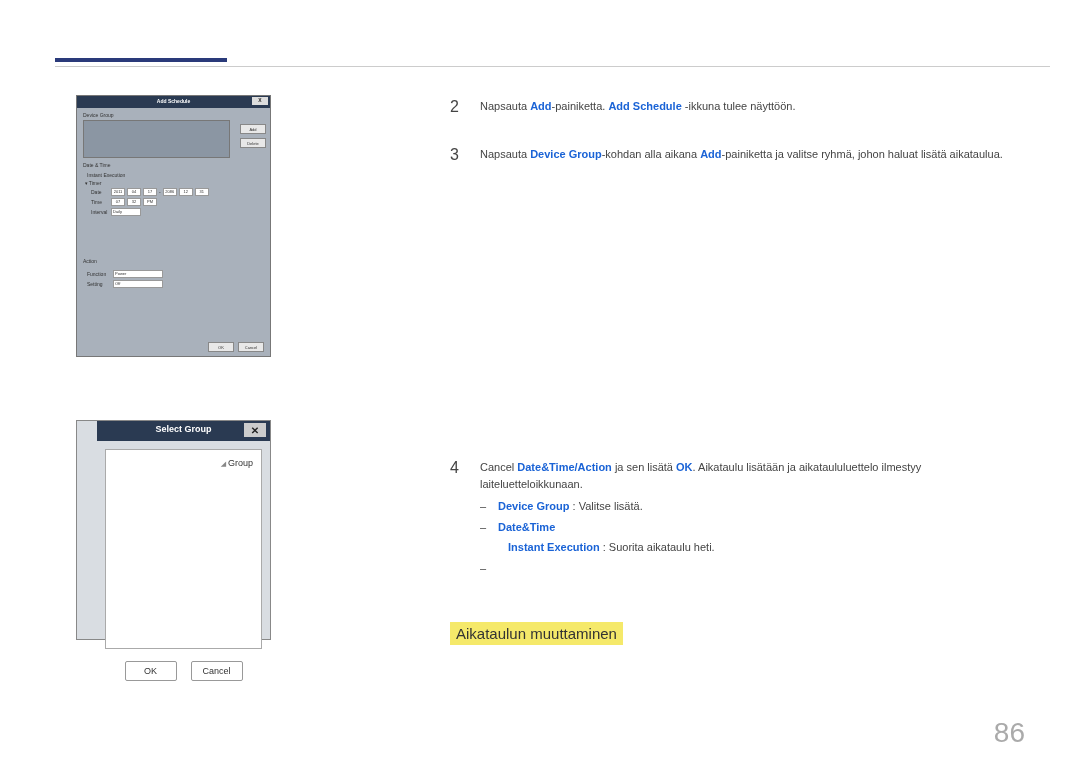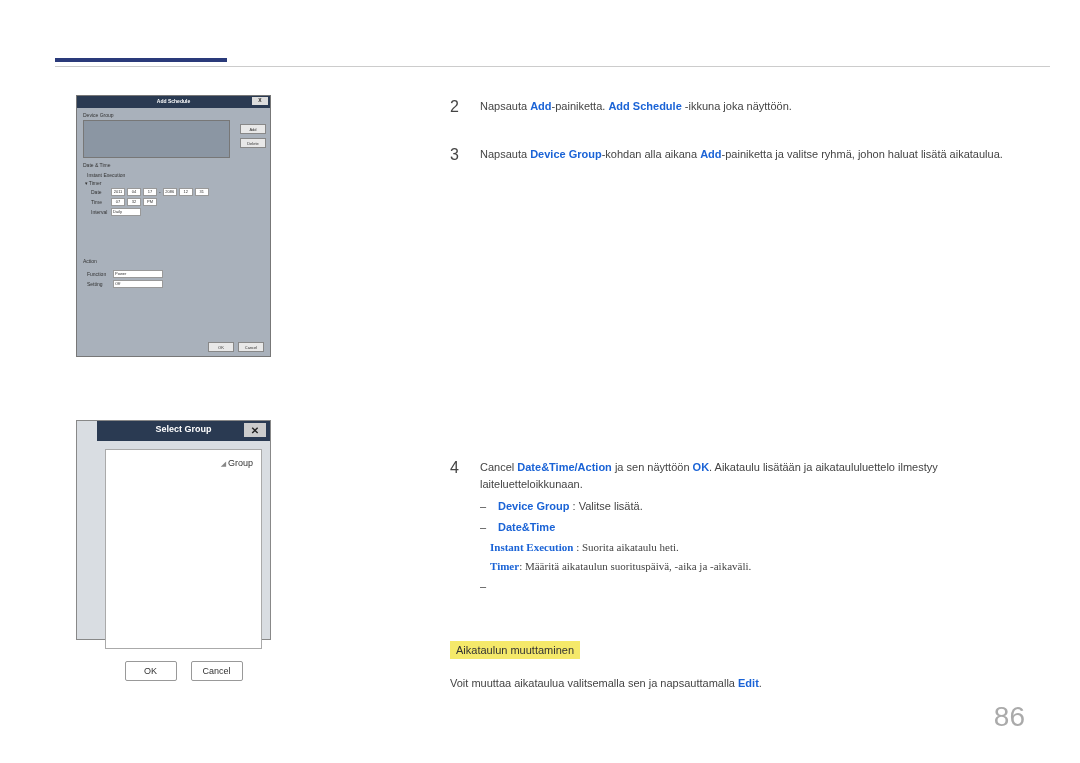--- a/index.html
+++ b/index.html
@@ -22,21 +22,21 @@
   }
   .divider {
     position: absolute;
     top: 66px;
     left: 55px;
     right: 30px;
     border-top: 1px solid #ccc;
   }
   .page-num {
     position: absolute;
-    bottom: 30px;
+    bottom: 14px;
     right: 55px;
     font-size: 28px;
     color: #aaa;
     font-weight: 300;
   }
   
   .shot1 {
     position: absolute;
     top: 95px;
     left: 76px;
@@ -181,25 +181,25 @@
     right: 55px;
   }
   .step { display: flex; gap: 16px; margin-bottom: 24px; line-height: 1.5; }
   .step .num { font-size: 16px; color: #444; min-width: 14px; }
   .step .txt { flex: 1; padding-top: 3px; }
   .blue { color: #1a63d6; }
   .bold { font-weight: bold; }
   .sub-list { margin-top: 6px; }
   .sub-list .item { display: flex; gap: 8px; margin: 4px 0; }
   .sub-list .dash { color: #444; min-width: 10px; }
-  .sub-sub { margin-left: 10px; margin-top: 2px; font-family: Liberation Serif, serif; }
+  .sub-sub { margin-left: 28px; margin-top: 2px; }
   .heading {
     display: inline-block;
     background: #f5e96a;
-    font-size: 11px;
+    font-size: 15px;
     color: #333;
     padding: 3px 6px;
     margin-top: 18px;
     margin-bottom: 10px;
     font-weight: 500;
   }
   .para { margin: 6px 0 14px; line-height: 1.5; }
 </style>
 </head>
 <body>
@@ -285,55 +285,51 @@
         <span>Cancel</span>
       </div>
   </div>
 </div>
 
 <div class="content">
 
   <div class="step">
     <div class="num">2</div>
     <div class="txt">
-      <span>Napsauta </span><span class="blue bold">Add</span><span>-painiketta. </span><span class="blue bold">Add Schedule </span><span>-ikkuna joka näyttöön.</span>
+      <span>Napsauta </span><span class="blue bold">Add</span><span>-painiketta. </span><span class="blue bold">Add Schedule </span><span>-ikkuna tulee näyttöön.</span>
     </div>
   </div>
 
   <div class="step">
     <div class="num">3</div>
     <div class="txt">
       <span>Napsauta </span><span class="blue bold">Device Group</span><span>-kohdan alla aikana </span><span class="blue bold">Add</span><span>-painiketta ja valitse ryhmä, johon haluat lisätä aikataulua.</span>
     </div>
   </div>
 
   <div style="height:265px;"></div>
 
   <div class="step">
     <div class="num">4</div>
     <div class="txt">
-      <span>Cancel </span><span class="blue bold">Date&amp;Time/Action</span><span> ja sen näyttöön </span><span class="blue bold">OK</span><span>. Aikataulu lisätään ja aikataululuettelo ilmestyy laiteluetteloikkunaan.</span>
+      <span>Cancel </span><span class="blue bold">Date&amp;Time/Action</span><span> ja sen lisätä </span><span class="blue bold">OK</span><span>. Aikataulu lisätään ja aikataululuettelo ilmestyy laiteluetteloikkunaan.</span>
       <div class="sub-list">
         <div class="item">
             <span class="dash">‒</span>
             <span><span class="blue bold">Device Group</span><span> : Valitse lisätä.</span></span>
           </div>
         <div class="item">
             <span class="dash">‒</span>
             <span class="blue bold">Date&amp;Time</span>
           </div>
         <div class="sub-sub"><span class="blue bold">Instant Execution</span><span> : Suorita aikataulu heti.</span></div>
-        <div class="sub-sub"><span class="blue bold">Timer</span><span>: Määritä aikataulun suorituspäivä, -aika ja -aikaväli.</span></div>
         <div class="item">
             <span class="dash">‒</span>
           </div>
       </div>
     </div>
   </div>
 
   <div class="heading">Aikataulun muuttaminen</div>
-  <div class="para">
-    <span>Voit muuttaa aikataulua valitsemalla sen ja napsauttamalla </span><span class="blue bold">Edit</span><span>.</span>
-  </div>
 
   
 
 </div>
 
 </body></html>

